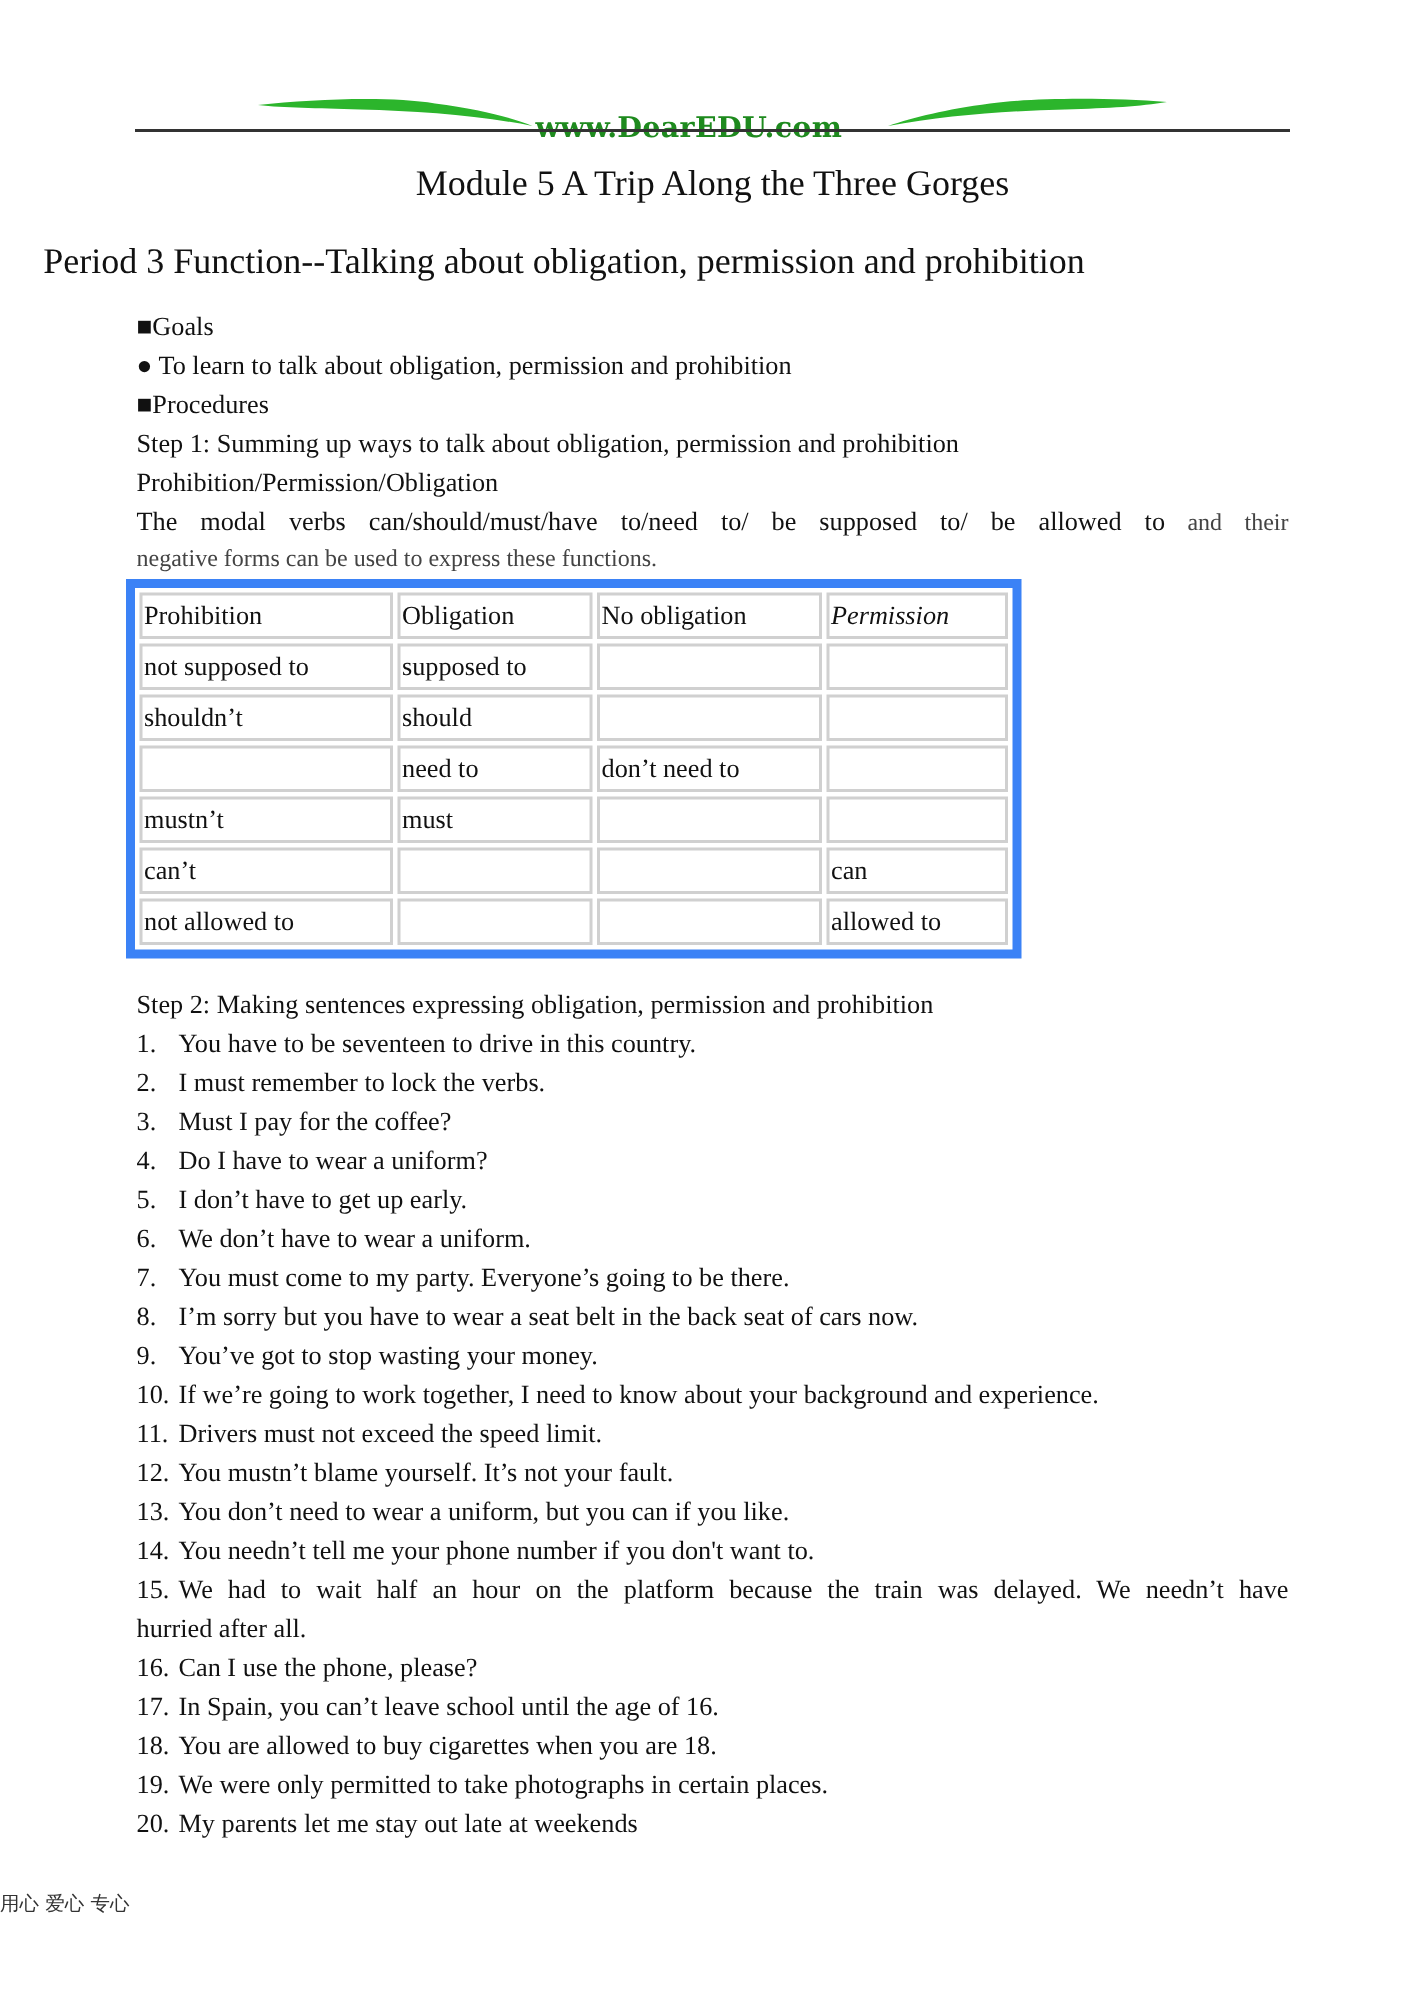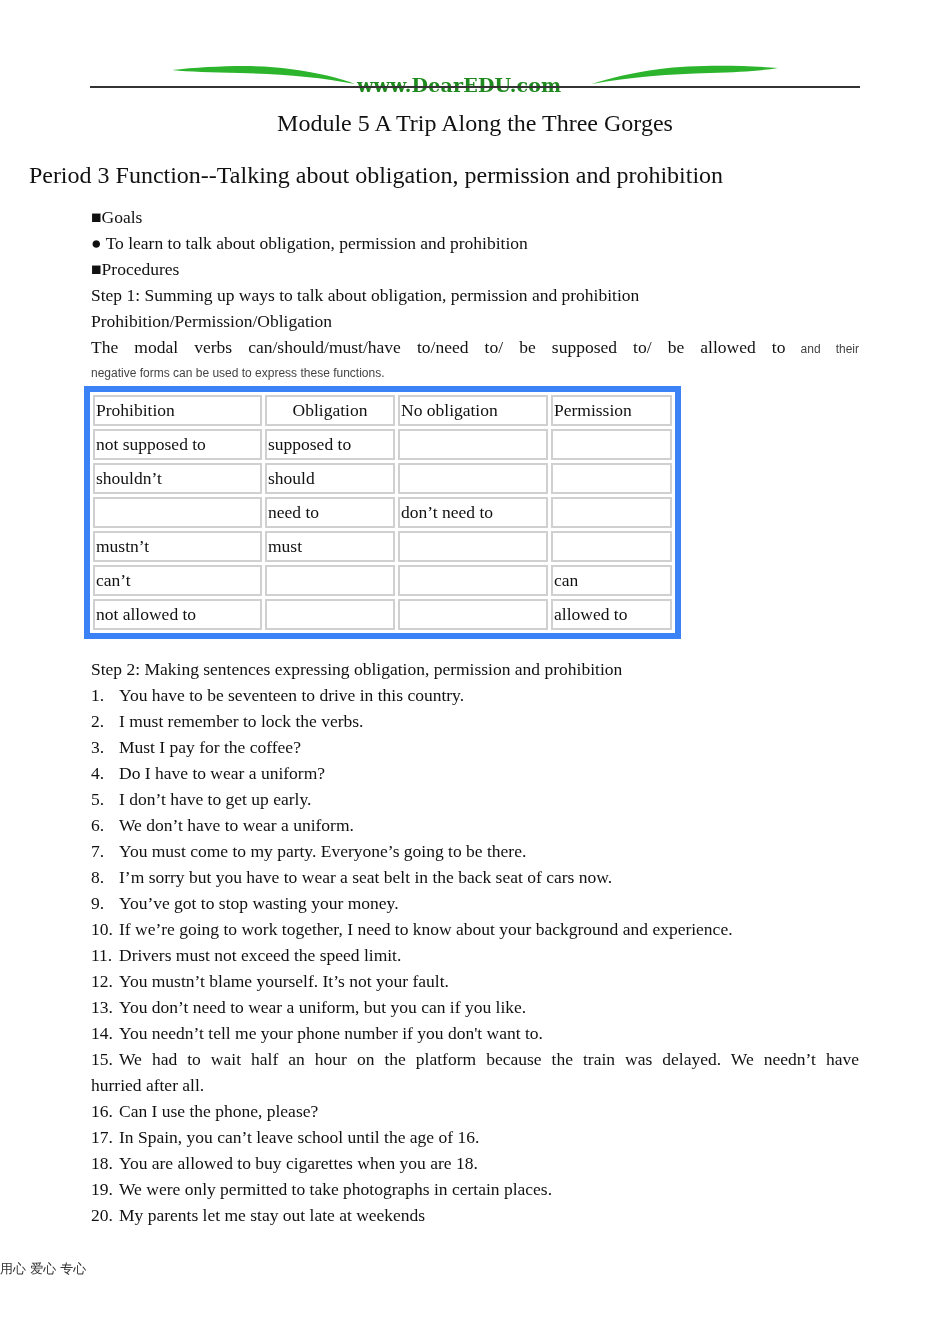--- a/index.html
+++ b/index.html
@@ -6,27 +6,27 @@
   body { width: 950px; height: 1344px; position: relative; overflow: hidden;
          font-family: "Liberation Serif", serif; color: #111; }
   .header { position: absolute; left: 90px; top: 60px; width: 770px; height: 30px; }
   .header-rule { position: absolute; left: 0; right: 0; top: 26px; height: 2px; background: #333; }
   .header svg { position: absolute; left: 0; top: 0; }
   .brand { position: absolute; left: 267px; top: 2px; font-family: "DejaVu Serif", serif;
            font-weight: bold; font-size: 19px; color: #1e8a1e; letter-spacing: 0.2px; white-space: nowrap; margin-top: 12px; }
   .title1 { position: absolute; left: 0; width: 950px; top: 110px; text-align: center; font-size: 24px; }
   .title2 { position: absolute; left: 0; width: 752px; top: 162px; text-align: center; font-size: 24px; }
   .line { position: absolute; left: 91px; font-size: 17.5px; white-space: nowrap; line-height: 22px; }
-  .mono { font-family: Liberation Sans, sans-serif; font-size: 12px; color: #444; }
+  .mono { font-family: Liberation Serif, serif; font-size: 16px; color: #444; }
   .justify { width: 768px; text-align: justify; text-align-last: justify; }
   table.grid { position: absolute; left: 84px; top: 386px; border: 6px solid #3b82f6;
                border-collapse: separate; border-spacing: 3px; font-size: 17.5px; }
   table.grid td { border: 2px solid #d0d0d0; height: 27px; padding: 0 1px; vertical-align: middle; }
-  table.grid td.c1 { width: 163px; } table.grid td.c2 { width: 124px; text-align: center; }
-  table.grid td.c3 { width: 144px; } table.grid td.c4 { width: 115px; }
+  table.grid td.c1 { width: 163px; } table.grid td.c2 { width: 124px; }
+  table.grid td.c3 { width: 144px; } table.grid td.c4 { width: 115px; font-style: italic; }
   .num { display: inline-block; width: 28px; }
   .footer { position: absolute; left: 0; width: 950px; top: 1260px; text-align: left;
             font-family: "DejaVu Sans", sans-serif; font-size: 13px; color: #333; }
 </style>
 </head>
 <body>
 
 <div class="header">
   <svg width="770" height="30">
     <path d="M82,10 C120,6 170,4 200,9 C230,13 250,18 265,24 C230,17 190,14 150,13 C120,12 100,12 82,10 Z" fill="#2cb52c"></path>

